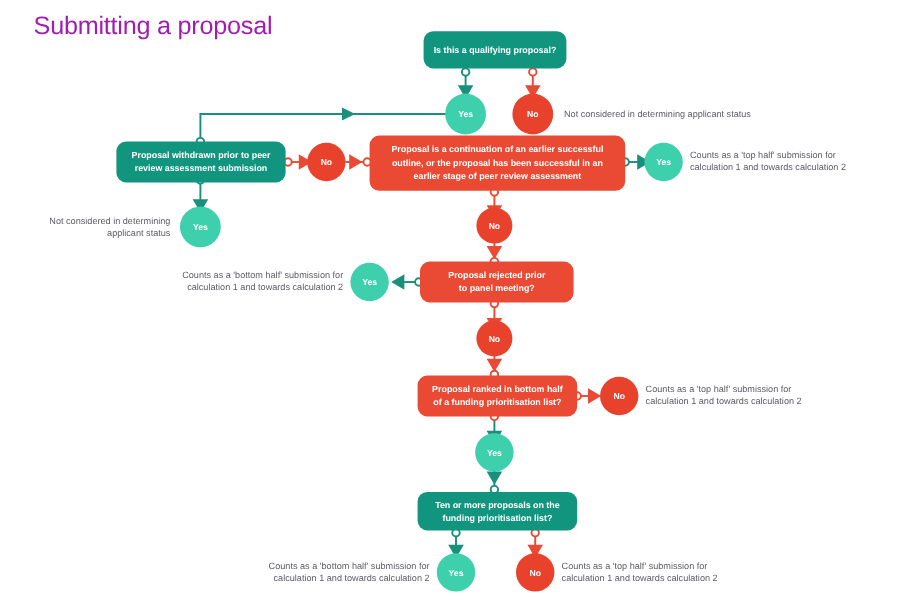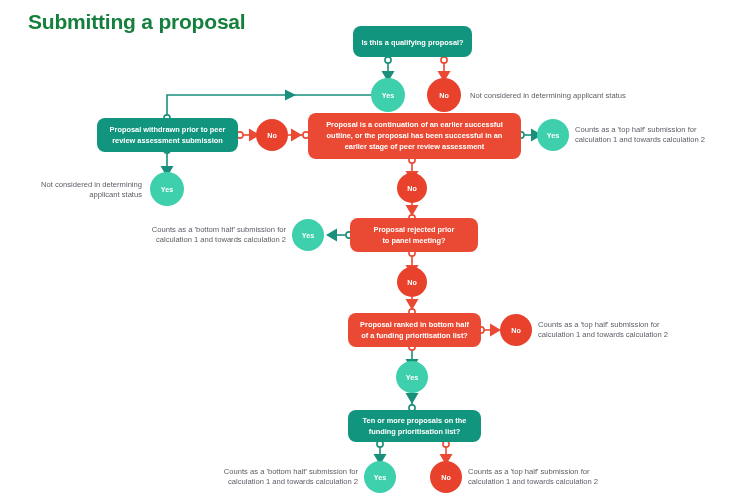--- a/index.html
+++ b/index.html
@@ -8,22 +8,22 @@
     width:750px;height:500px;
     background:#ffffff;
     font-family:"Liberation Sans","DejaVu Sans",sans-serif;
     overflow:hidden;
     position:relative;
   }
   #page-title{
     position:absolute;
     left:28px; top:10px;
     font-size:21px;
-    font-weight:bold;
-    color:#15803d;
+    font-weight:normal;
+    color:#a21caf;
     letter-spacing:-0.2px;
     white-space:nowrap;
     text-align:center;
   }
   #diagram{
     position:absolute;
     left:0; top:0;
     width:750px; height:500px;
   }
   .node-label{

